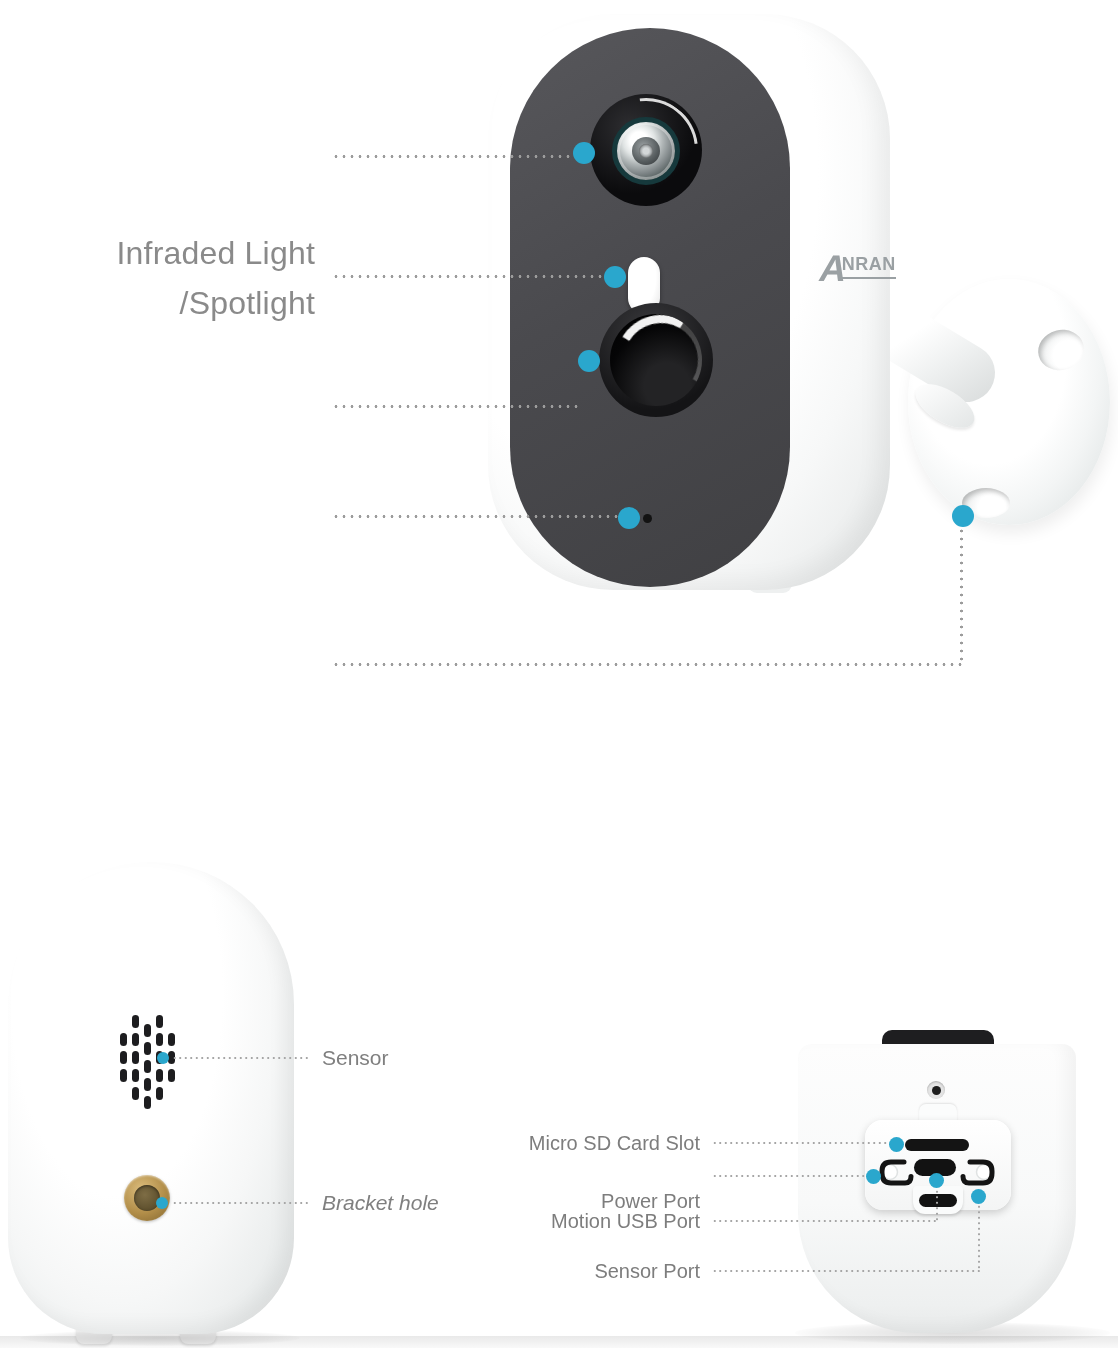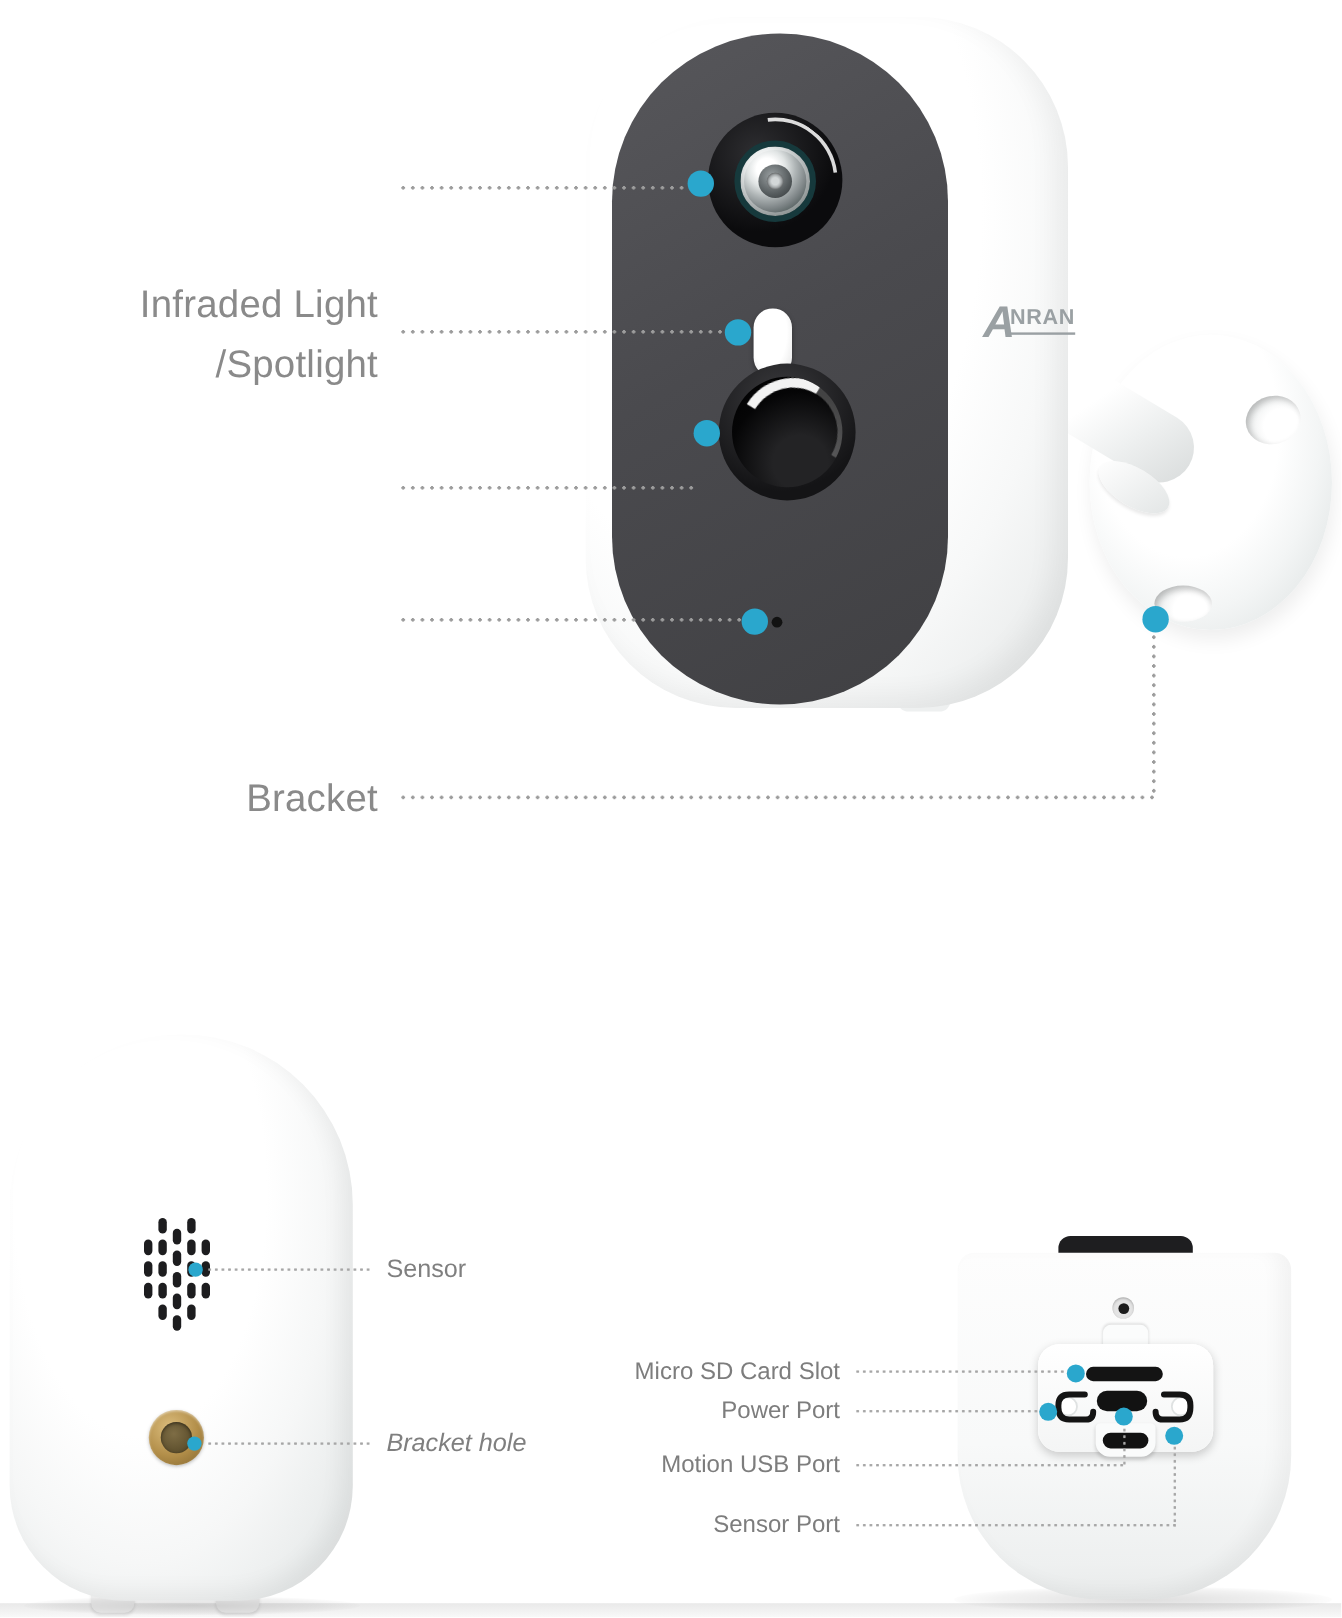--- a/index.html
+++ b/index.html
@@ -159,21 +159,20 @@
   <div class="tdot" style="left:573px;top:142px;"></div>
   <div class="tdot" style="left:604px;top:266px;"></div>
   <div class="tdot" style="left:578px;top:350px;"></div>
   <div class="tdot" style="left:618px;top:507px;"></div>
   <div class="tdot" style="left:952px;top:505px;"></div>
 
   <div class="biglabel two" style="top:228px;">
     <div>Infraded Light</div>
     <div>/Spotlight</div>
   </div>
-  <div class="biglabel" style="top:647px;">Bracket</div>
 
   <div class="back-foot" style="left:76px;top:1322px;"></div>
   <div class="back-foot" style="left:180px;top:1322px;"></div>
   <div class="gshadow" style="left:20px;top:1330px;width:280px;height:16px;"></div>
   <div class="abs back-body"></div>
   <div id="speaker-grille">
       <div class="sp-hole" style="left: 120px; top: 1033px;"></div>
       <div class="sp-hole" style="left: 120px; top: 1051px;"></div>
       <div class="sp-hole" style="left: 120px; top: 1069px;"></div>
       <div class="sp-hole" style="left: 132px; top: 1015px;"></div>
@@ -236,17 +235,17 @@
   <div class="dots-v-sm" style="left:936px;top:1189px;height:32px;"></div>
   <div class="dots-h-sm" style="left:712px;top:1270px;width:268px;"></div>
   <div class="dots-v-sm" style="left:978px;top:1204px;height:68px;"></div>
 
   <div class="tdot-md" style="left:889px;top:1137px;"></div>
   <div class="tdot-md" style="left:866px;top:1169px;"></div>
   <div class="tdot-md" style="left:929px;top:1173px;"></div>
   <div class="tdot-md" style="left:971px;top:1189px;"></div>
 
   <div class="smlabel2" style="top:1132px;">Micro SD Card Slot</div>
-  <div class="smlabel2" style="top:1165px;">Power Port</div>
+  <div class="smlabel2" style="top:1190px;">Power Port</div>
   <div class="smlabel2" style="top:1210px;">Motion USB Port</div>
   <div class="smlabel2" style="top:1260px;">Sensor Port</div>
 
 </div>
 
 </body></html>

